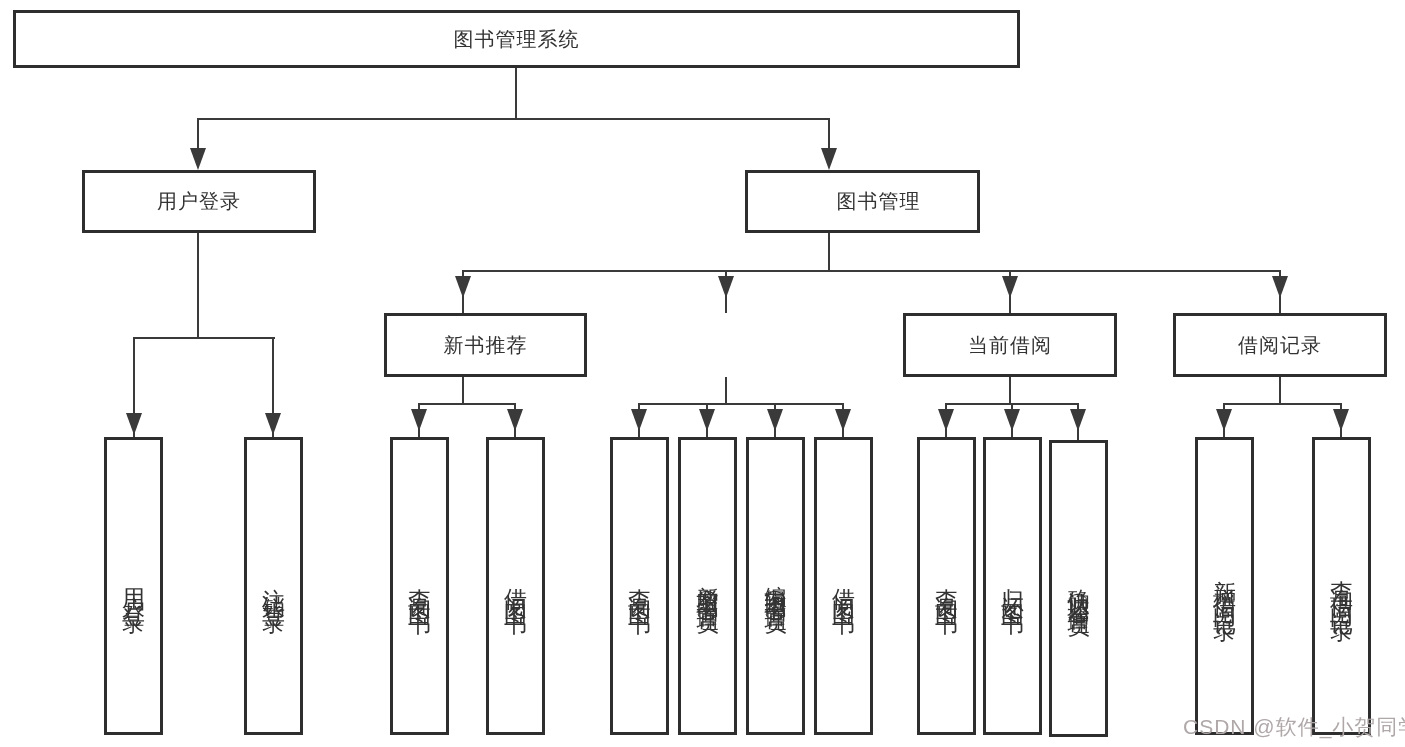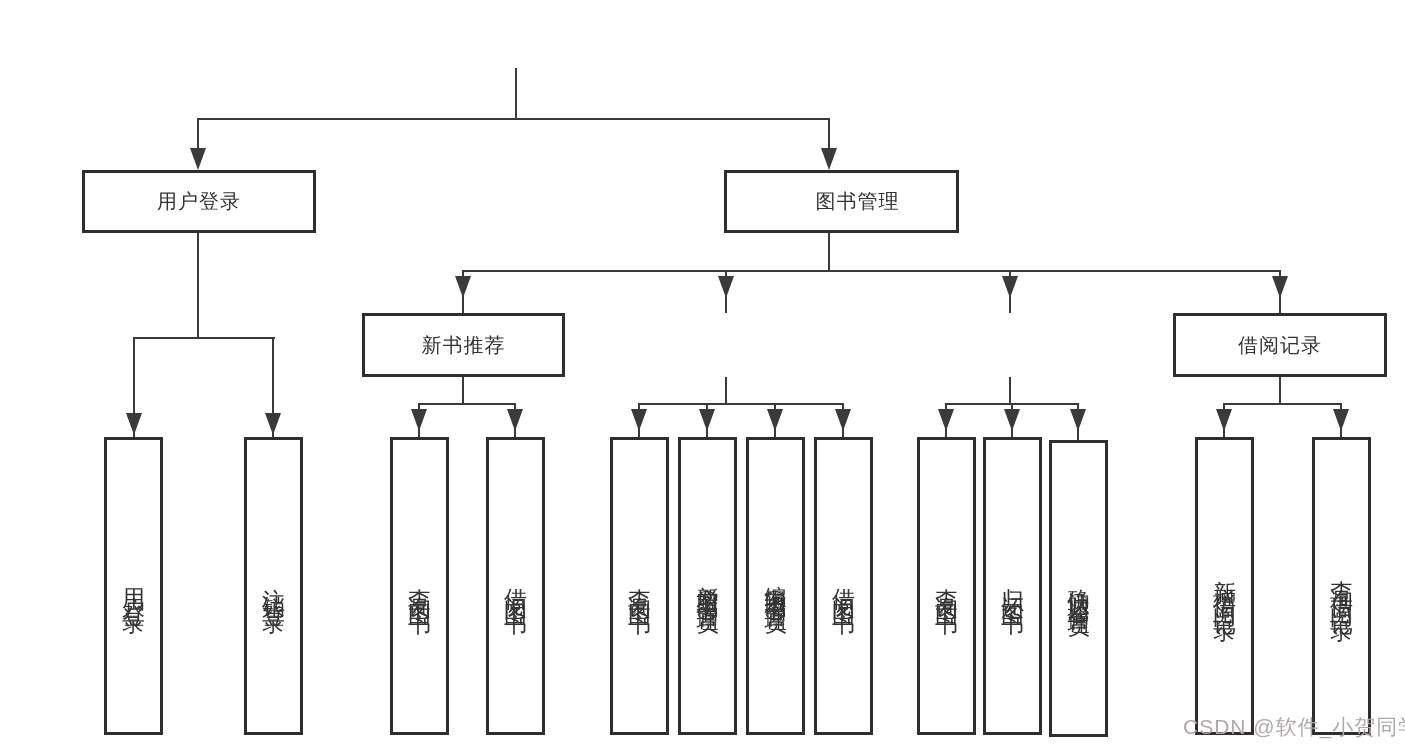--- a/index.html
+++ b/index.html
@@ -40,34 +40,40 @@
   .watermark{
     position:absolute;left:1183px;top:713px;
     font-size:21px;letter-spacing:1px;color:#b0a8a8;white-space:nowrap;
   }
 </style>
 </head>
 <body>
 
 <div id="canvas">
 
+  <div class="node" style="left:13px;top:10px;width:1007px;height:58px;">
+    <span>图书管理系统</span>
+  </div>
 
   <div class="node" style="left:82px;top:170px;width:234px;height:63px;">
     <span>用户登录</span>
   </div>
 
-  <div class="node" style="left:724px;top:170px;width:235px;height:63px;padding-left:32px;">
+  <div class="node" style="left:745px;top:170px;width:235px;height:63px;padding-left:32px;">
     <span>图书管理</span>
   </div>
 
-  <div class="node" style="left:362px;top:313px;width:203px;height:64px;">
+  <div class="node" style="left:384px;top:313px;width:203px;height:64px;">
     <span>新书推荐</span>
   </div>
 
 
+  <div class="node" style="left:903px;top:313px;width:214px;height:64px;">
+    <span>当前借阅</span>
+  </div>
 
   <div class="node" style="left:1173px;top:313px;width:214px;height:64px;">
     <span>借阅记录</span>
   </div>
 
   <div class="vnode" style="left:104px;top:437px;width:59px;height:298px;">
     <span class="vtxt">用户登录</span>
   </div>
   <div class="vnode" style="left:244px;top:437px;width:59px;height:298px;">
     <span class="vtxt">注销登录</span>

